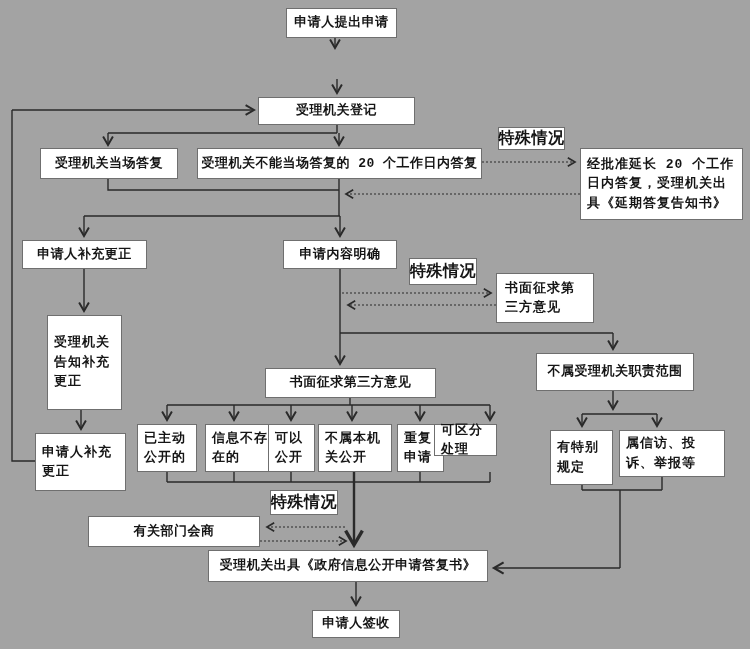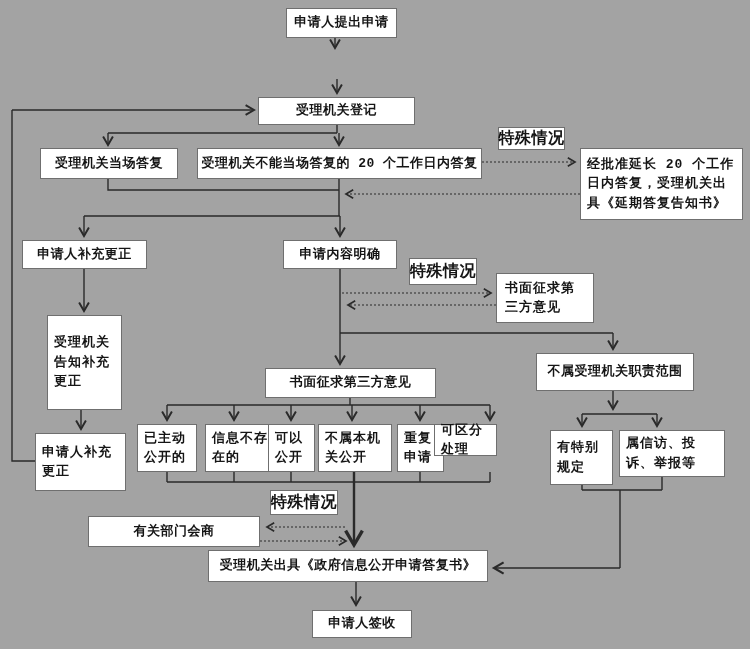--- a/index.html
+++ b/index.html
@@ -120,15 +120,15 @@
   <div class="node ml" style="left:550px;top:430px;width:63px;height:55px">有特别规定</div>
 
   <div class="node ml" style="left:619px;top:430px;width:106px;height:47px">属信访、投诉、举报等</div>
 
   <div class="node sm" style="left:270px;top:490px;width:68px;height:25px">特殊情况</div>
 
   <div class="node" style="left:88px;top:516px;width:172px;height:31px">有关部门会商</div>
 
   <div class="node" style="left:208px;top:550px;width:280px;height:32px">受理机关出具《政府信息公开申请答复书》</div>
 
-  <div class="node" style="left:312px;top:610px;width:100px;height:28px">申请人签收</div>
+  <div class="node" style="left:312px;top:610px;width:88px;height:28px">申请人签收</div>
 
 </div>
 
 </body></html>

